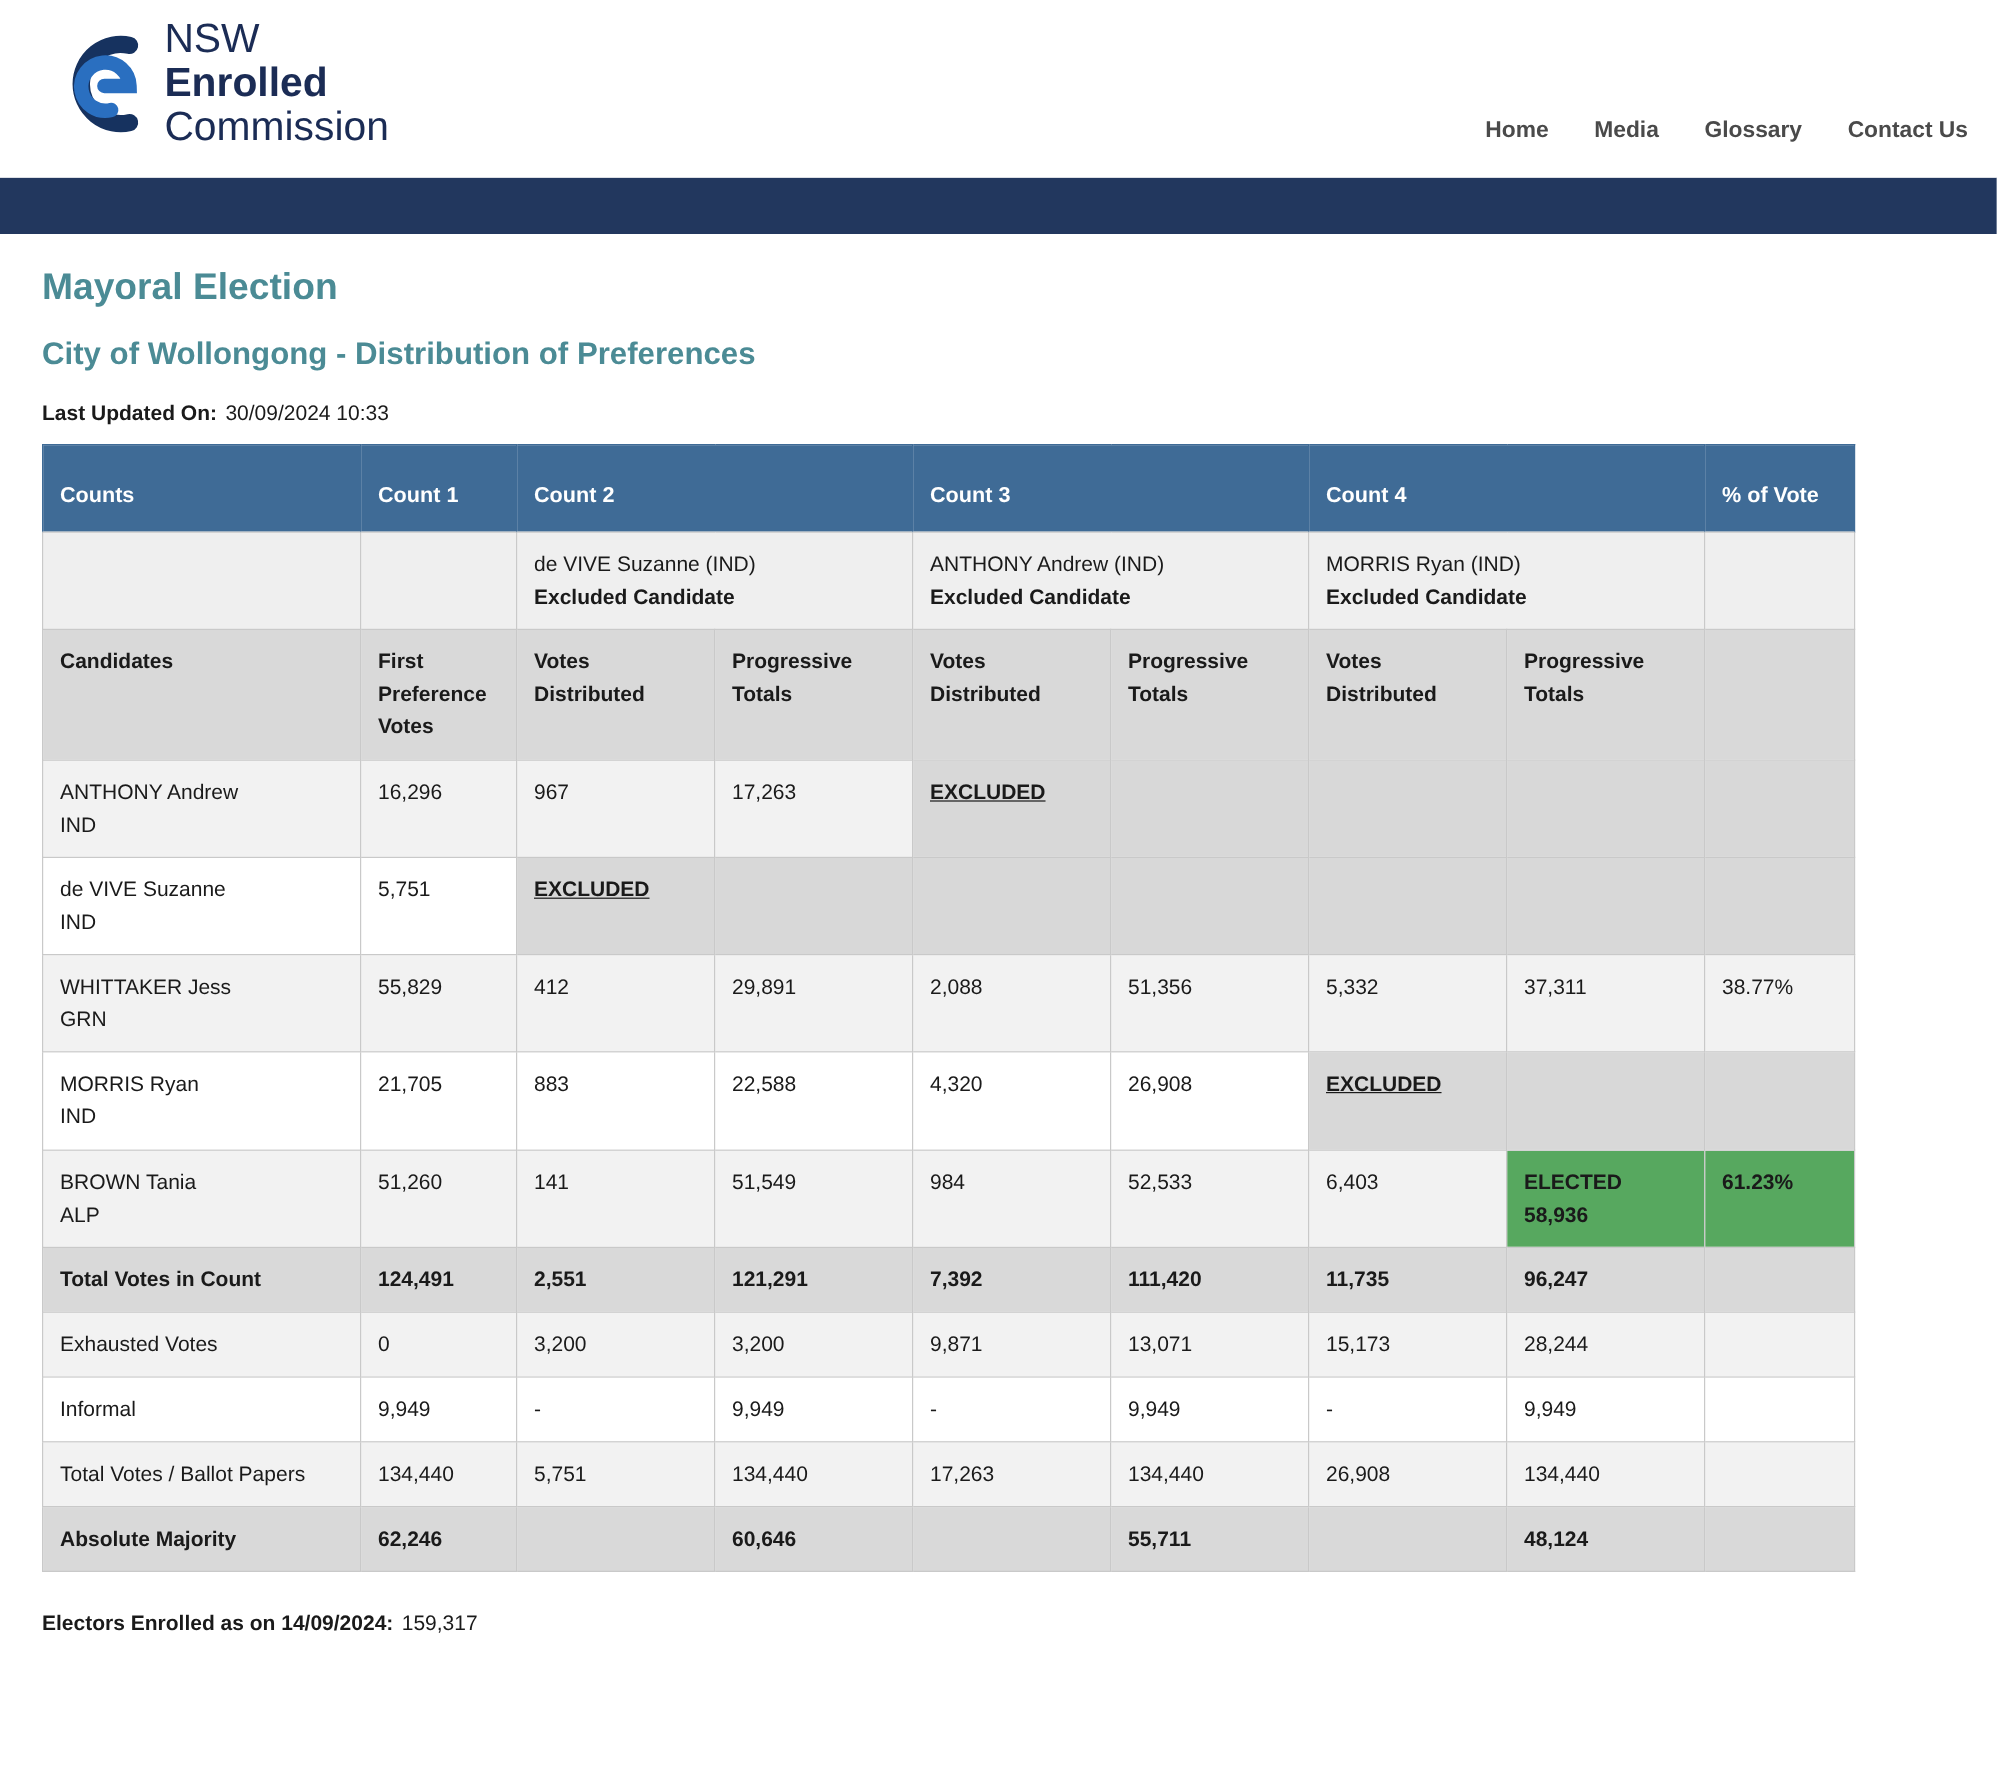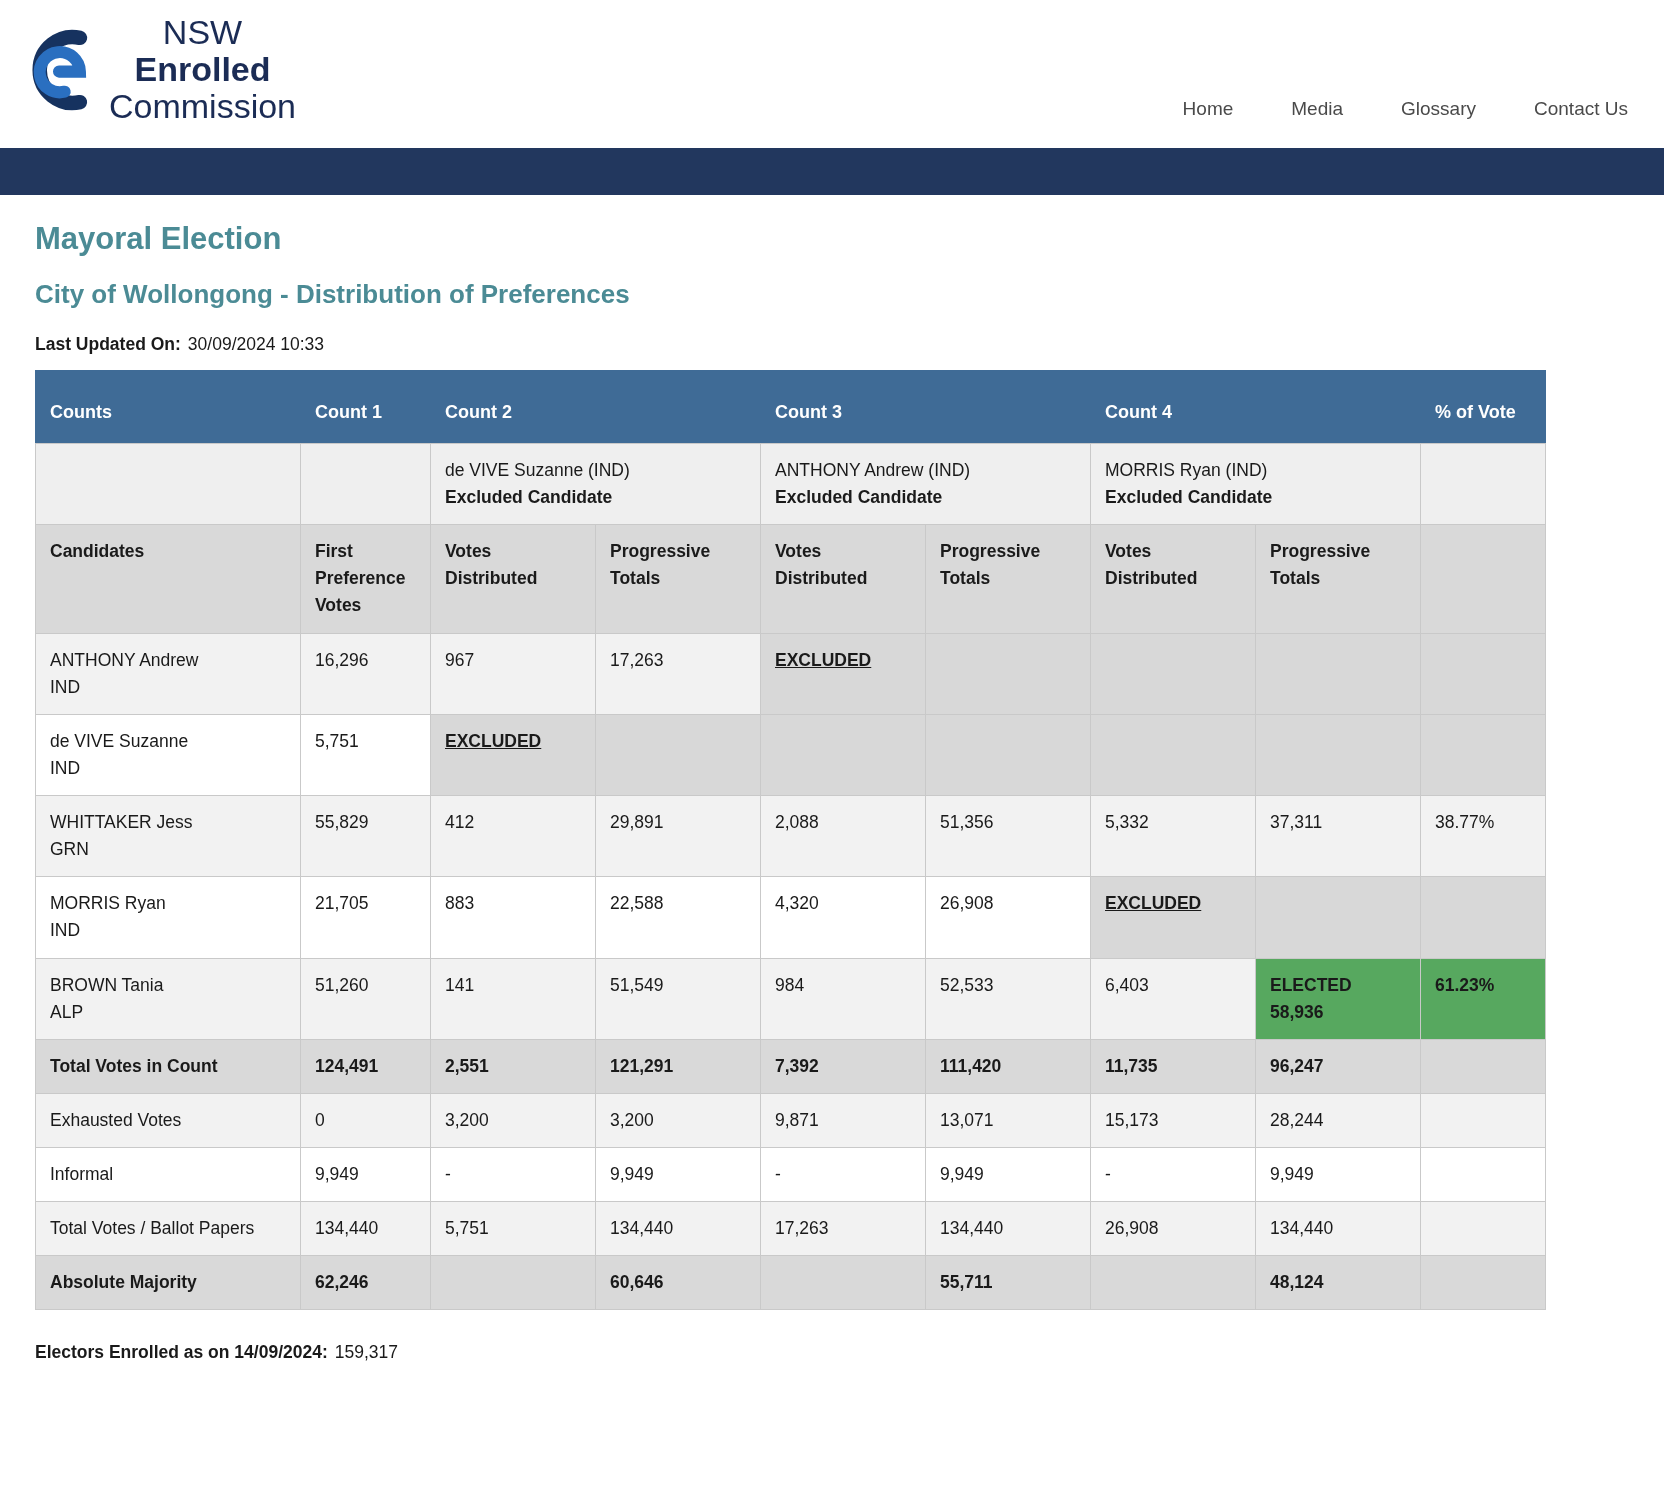--- a/index.html
+++ b/index.html
@@ -6,25 +6,25 @@
   html, body { background: #ffffff; }
   body {
     width: 1664px;
     min-height: 1488px;
     font-family: "Liberation Sans", sans-serif;
     color: #1a1a1a;
   }
 
   
   .site-header { position: relative; height: 148px; background: #ffffff; }
-  .logo { position: absolute; left: 22px; top: 14px; display: flex; align-items: flex-start; gap: 13px; text-decoration: none; text-align: center; }
+  .logo { position: absolute; left: 50px; top: 14px; display: flex; align-items: flex-start; gap: 13px; text-decoration: none; }
   .logo svg { display: block; margin-top: 6px; }
   .logo-text { color: #1b2c55; font-size: 34px; line-height: 37px; }
   .logo-text .l2 { font-weight: bold; }
-  .main-nav { position: absolute; right: 36px; bottom: 28px; display: flex; gap: 58px; }
+  .main-nav { position: absolute; right: 24px; bottom: 28px; display: flex; gap: 38px; font-weight: bold; }
   .main-nav a { color: #4a4a4a; font-size: 19px; text-decoration: none; }
   .band { height: 47px; background: #22375e; }
 
   
   .main { padding: 0 35px 40px 35px; }
   .page-title { color: #4b8b95; font-size: 31px; font-weight: bold; margin-top: 26px; }
   .page-subtitle { color: #4b8b95; font-size: 26px; font-weight: bold; margin-top: 22px; }
   .updated { margin-top: 24px; font-size: 17.5px; }
   .updated strong, .electors strong { font-weight: bold; }
   .updated span, .electors span { margin-left: 7px; }

